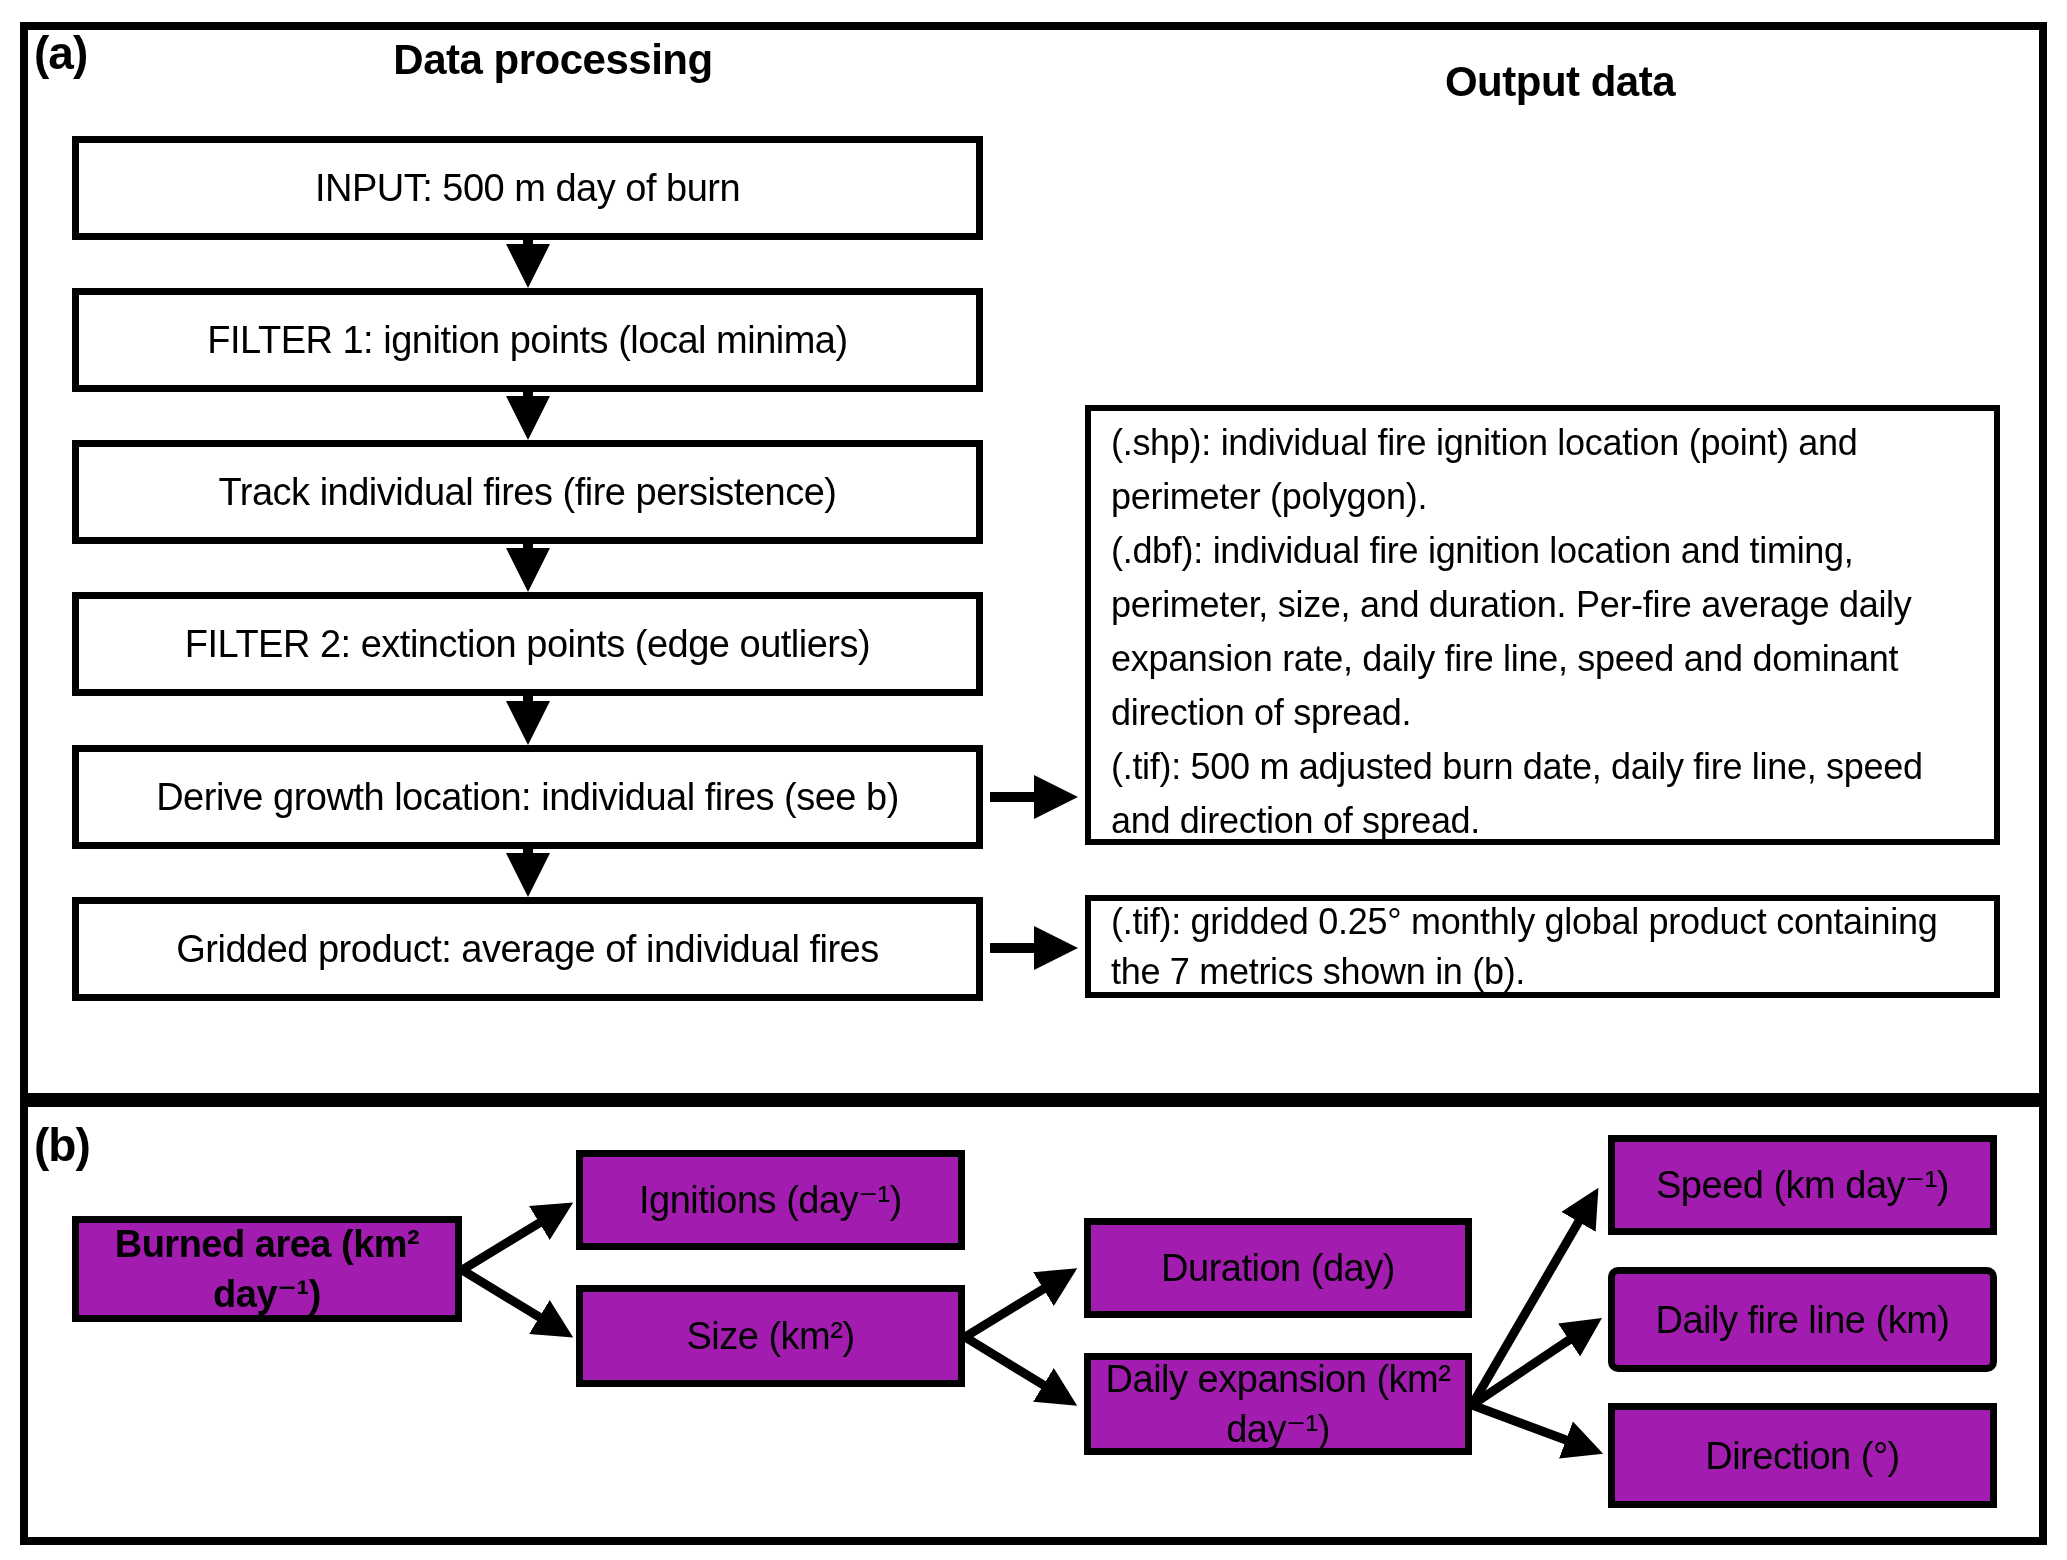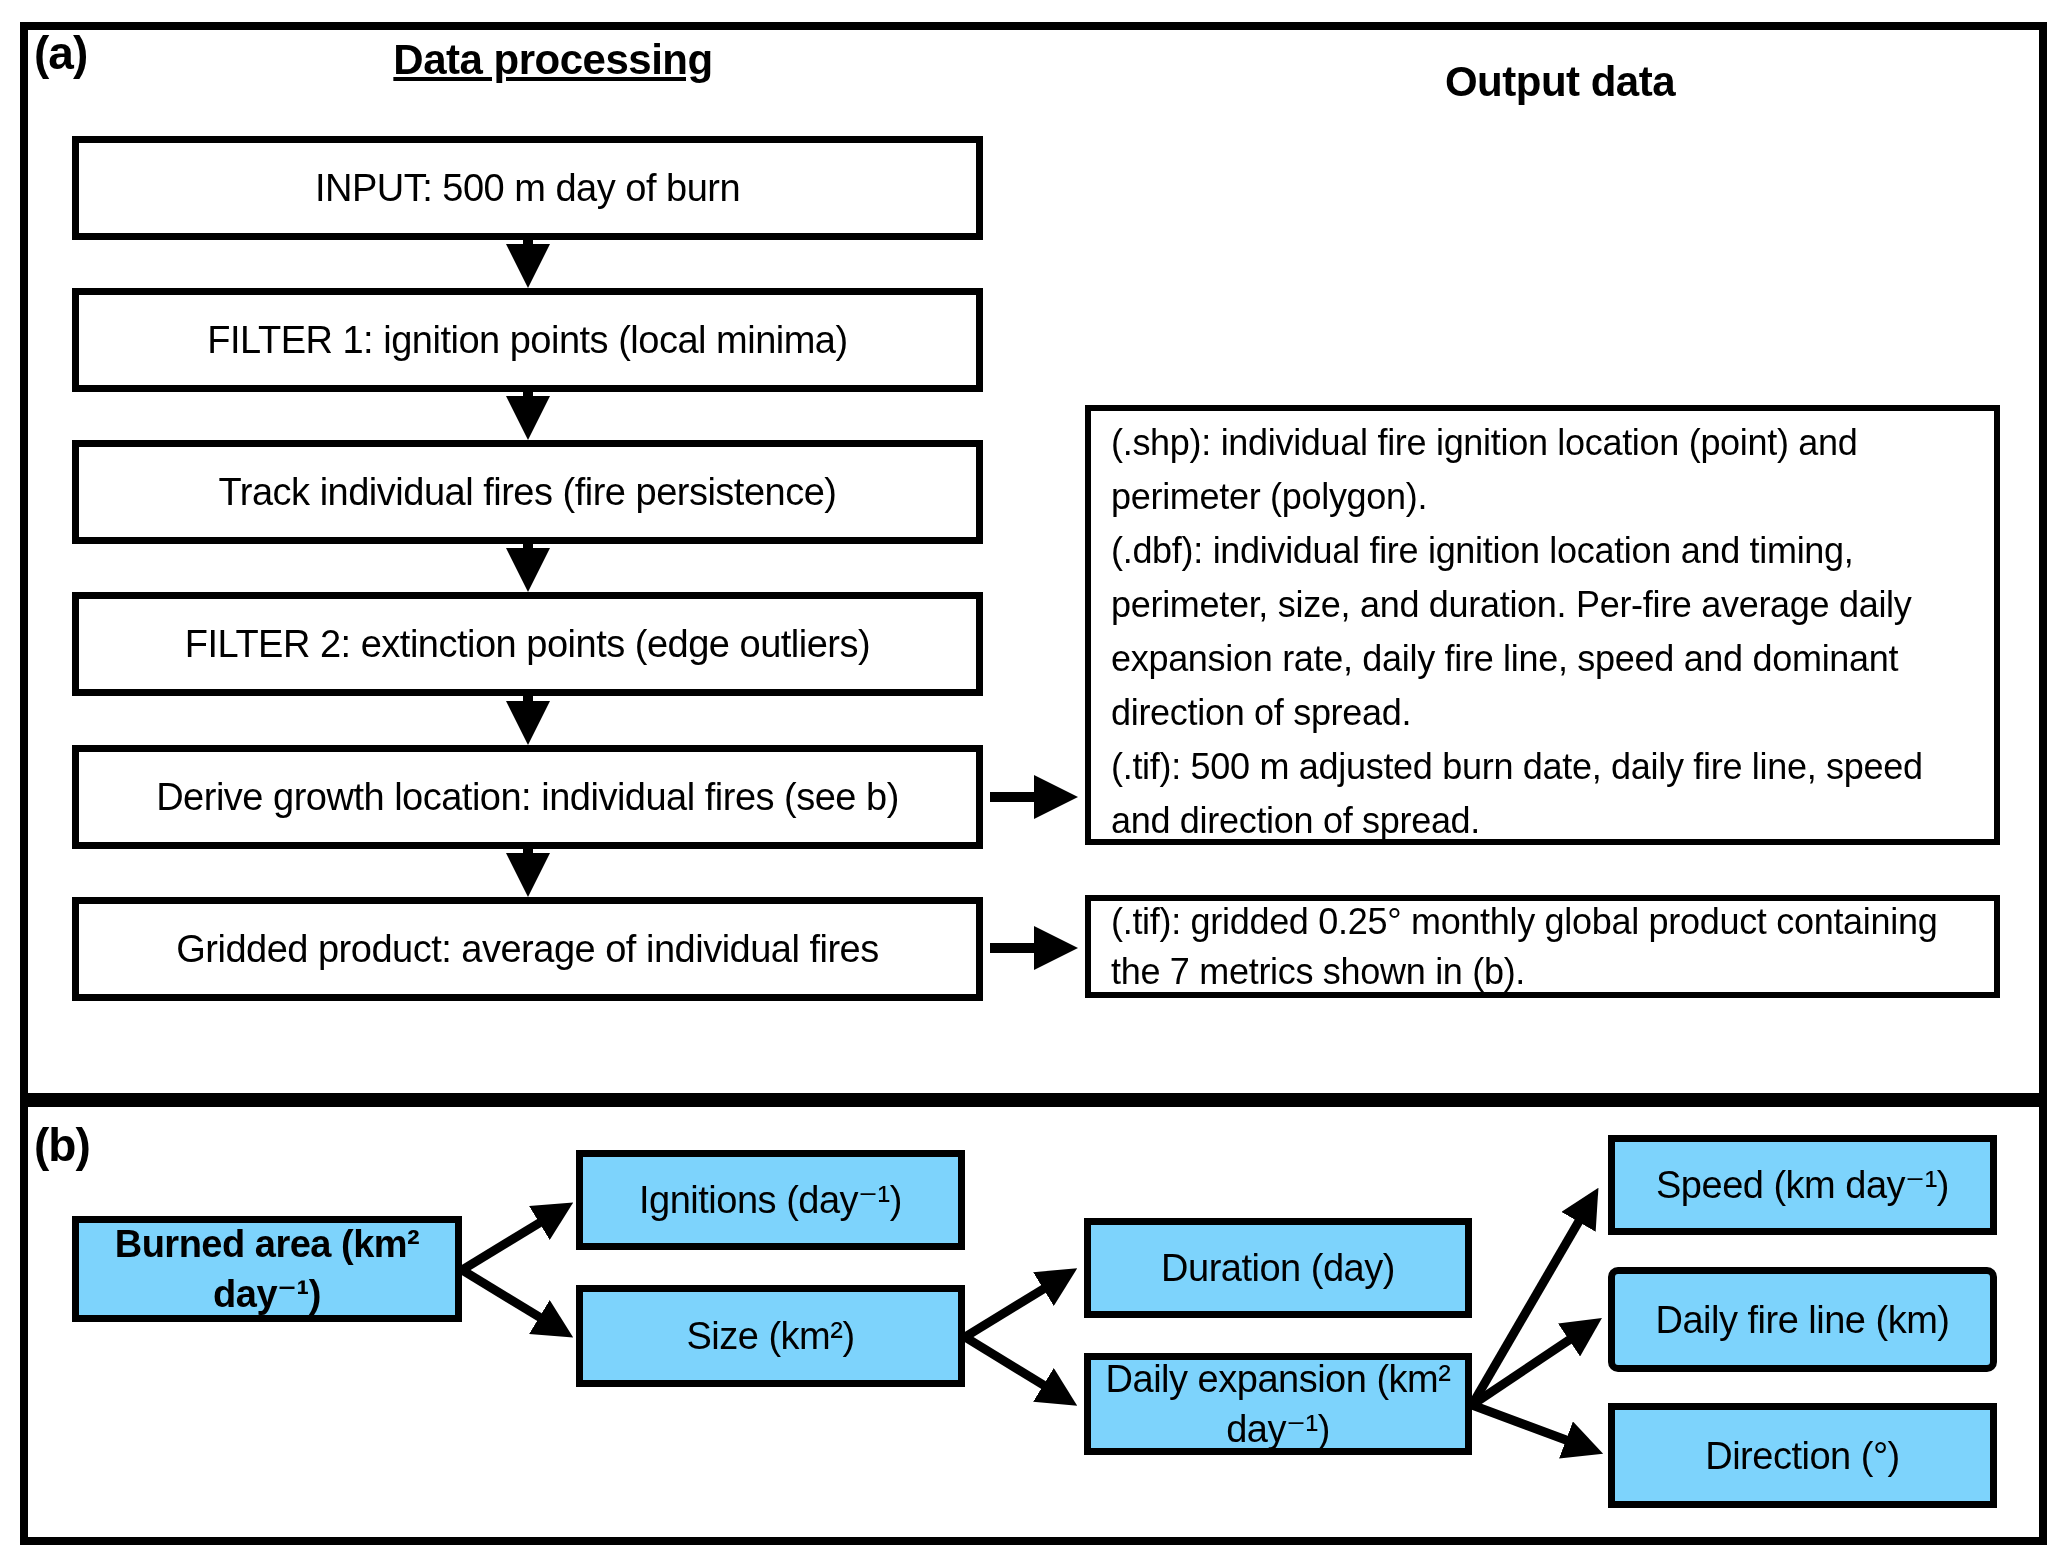--- a/index.html
+++ b/index.html
@@ -33,37 +33,37 @@
   }
   .out-box{
     position:absolute;left:1085px;width:915px;
     border:6px solid #000;box-sizing:border-box;background:#fff;
     font-size:36px;letter-spacing:-0.3px;line-height:54px;
   }
   .out-box-1{top:405px;height:440px;padding:5px 46px 2px 20px;}
   .out-box-2{top:895px;height:103px;padding:0 46px 0 20px;line-height:50px;
     display:flex;flex-direction:column;justify-content:center;}
   .b-box{
-    position:absolute;border:7px solid #000;box-sizing:border-box;background:#7dd3fc;
+    position:absolute;border:7px solid #000;box-sizing:border-box;background:#a21caf;
     display:flex;align-items:center;justify-content:center;text-align:center;
     font-size:38px;letter-spacing:-0.5px;line-height:50px;padding:0 14px;
   }
   .arrows{position:absolute;left:0;top:0;pointer-events:none;}
   .arrows line{stroke:#000;fill:none;}
 </style>
 </head>
 <body>
 
 <div class="stage">
 
   <div class="outer-border"></div>
   <div class="divider"></div>
 
   <div class="panel-label" style="left:34px;top:26px;">(a)</div>
-  <div class="col-title" style="left:253px;top:36px;text-decoration:underline;">Data processing</div>
+  <div class="col-title" style="left:253px;top:36px;">Data processing</div>
   <div class="col-title" style="left:1260px;top:58px;">Output data</div>
 
   <div class="flow-box" style="top:136px;">INPUT: 500 m day of burn</div>
   <div class="flow-box" style="top:288px;">FILTER 1: ignition points (local minima)</div>
   <div class="flow-box" style="top:440px;">Track individual fires  (fire persistence)</div>
   <div class="flow-box" style="top:592px;">FILTER 2: extinction points (edge outliers)</div>
   <div class="flow-box" style="top:745px;">Derive growth location: individual fires (see b)</div>
   <div class="flow-box" style="top:897px;">Gridded product: average of individual fires</div>
 
   <div class="out-box out-box-1">

